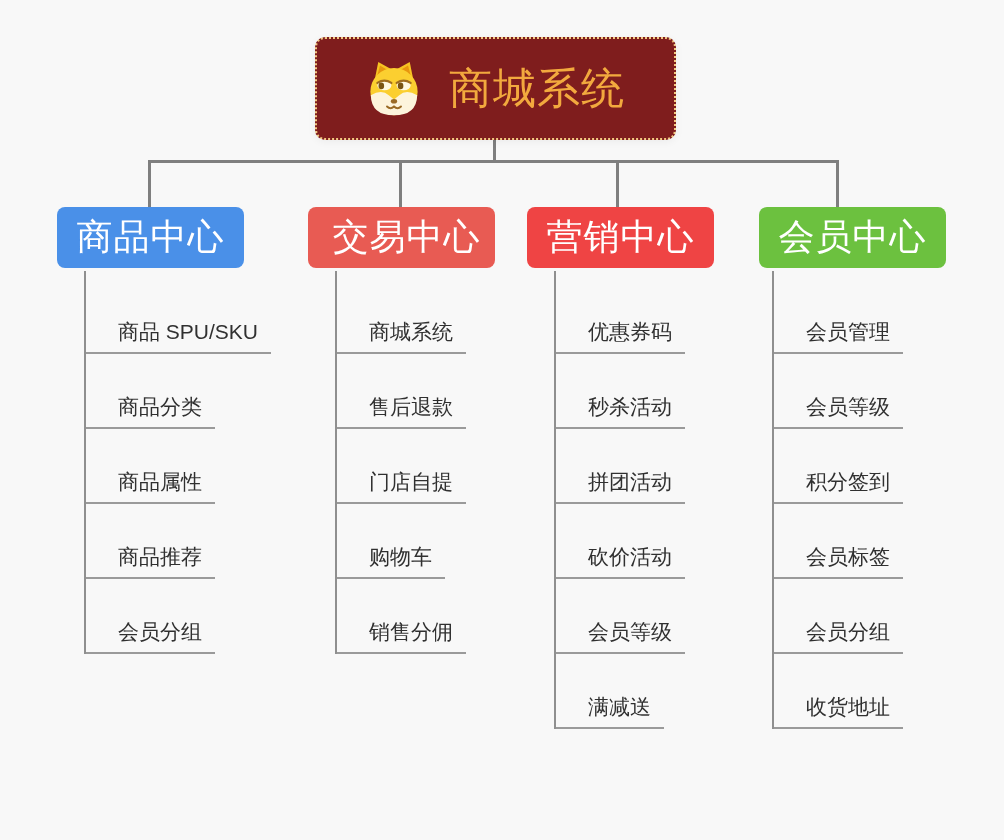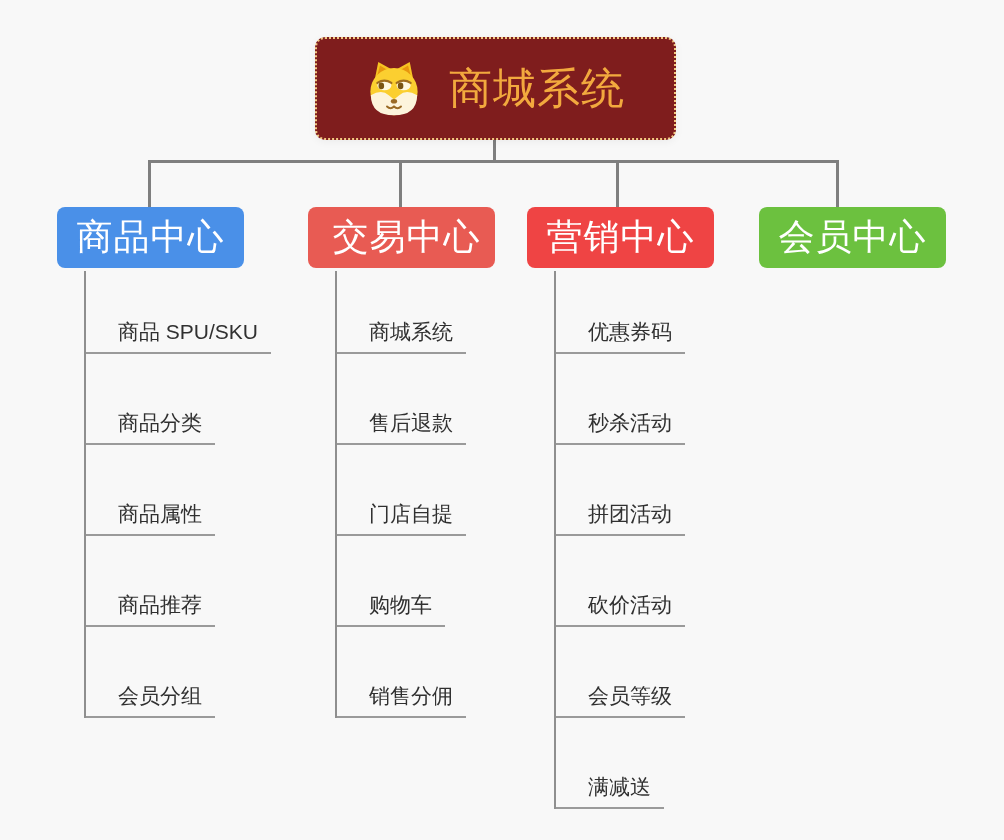--- a/index.html
+++ b/index.html
@@ -44,21 +44,21 @@
   .branch.col-0 .branch-box{background:#4a90e8;}
   .branch.col-1 .branch-box{background:#e85b53;padding-left:10px;}
   .branch.col-2 .branch-box{background:#ef4444;}
   .branch.col-3 .branch-box{background:#6cc13f;margin-left:14px;}
 
   .children{
     margin-left:27px;margin-top:3px;
     border-left:2px solid #8f8f8f;
     width:fit-content;
   }
-  .child-row{height:91px;display:flex;align-items:flex-end;}
+  .child-row{height:75px;display:flex;align-items:flex-end;}
   .child-row:first-child{height:83px;}
   .child-topic{
     display:inline-block;white-space:nowrap;
     font-size:21px;color:#303030;
     padding:0 13px 6px 32px;
     border-bottom:2px solid #9a9a9a;
   }
 </style>
 </head>
 <body>
@@ -153,15 +153,35 @@
           <span class="child-topic">会员等级</span>
         </div>
       <div class="child-row">
           <span class="child-topic">满减送</span>
         </div>
     </div>
   </div>
 
   <div class="branch col-3">
     <div class="branch-box">会员中心</div>
+    <div class="children">
+      <div class="child-row">
+          <span class="child-topic">会员管理</span>
+        </div>
+      <div class="child-row">
+          <span class="child-topic">会员等级</span>
+        </div>
+      <div class="child-row">
+          <span class="child-topic">积分签到</span>
+        </div>
+      <div class="child-row">
+          <span class="child-topic">会员标签</span>
+        </div>
+      <div class="child-row">
+          <span class="child-topic">会员分组</span>
+        </div>
+      <div class="child-row">
+          <span class="child-topic">收货地址</span>
+        </div>
+    </div>
   </div>
 
 </div>
 
 </body></html>

